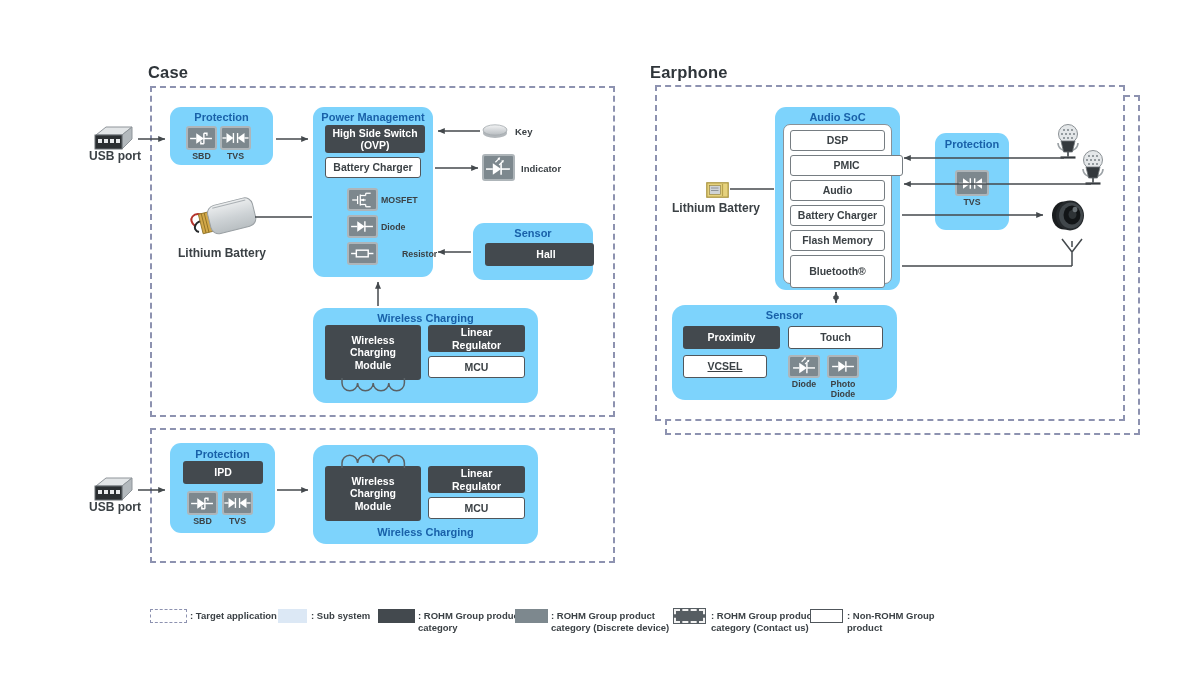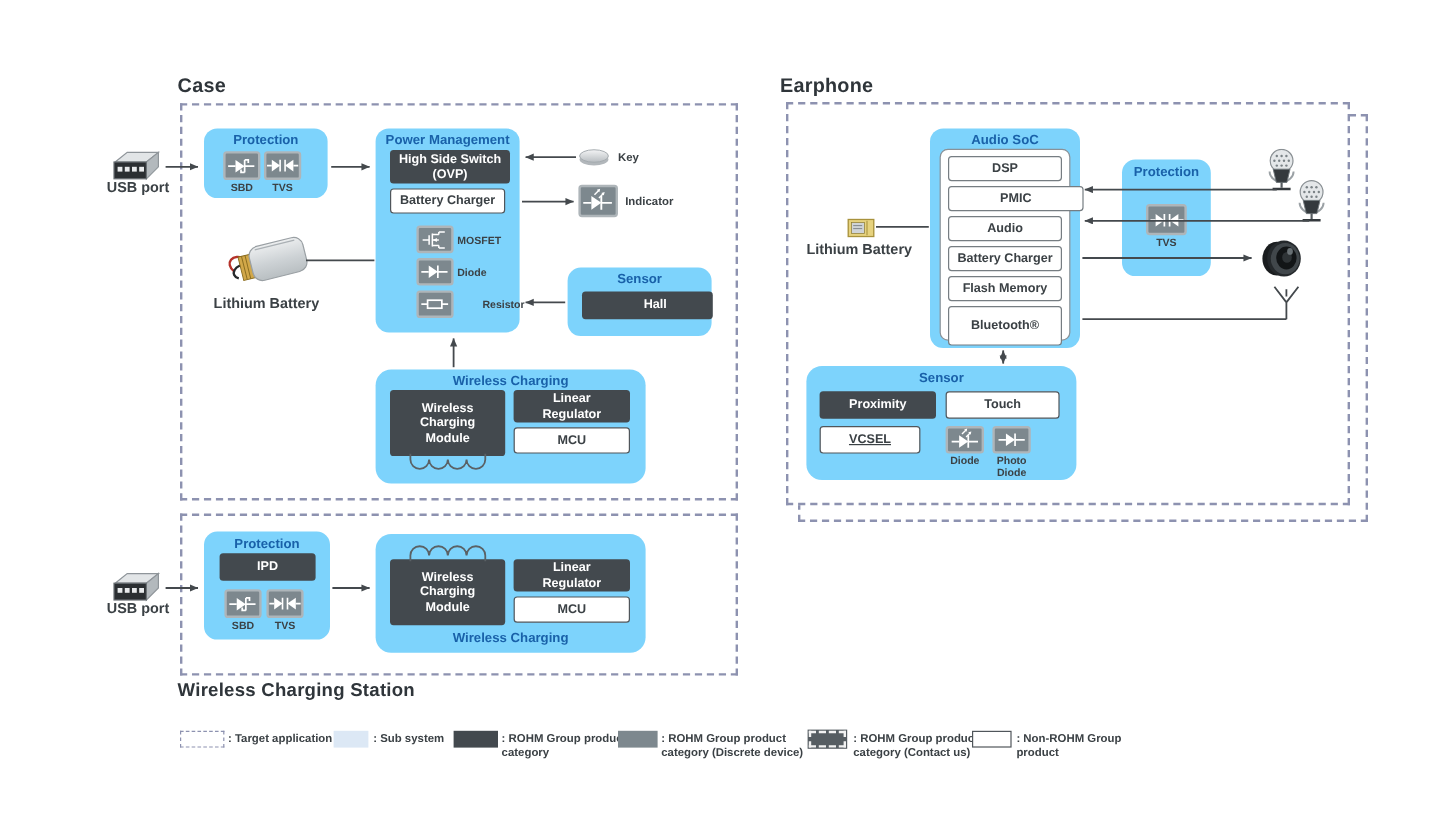--- a/index.html
+++ b/index.html
@@ -115,21 +115,20 @@
       <path d="M1064,158 H904" marker-end="url(#ah)"></path>
       <path d="M1091,184 H904" marker-end="url(#ah)"></path>
       <path d="M902,215 H1043" marker-end="url(#ah)"></path>
       <path d="M902,266 H1072"></path>
       <path d="M836,292 V303" marker-start="url(#ahs)" marker-end="url(#ah)"></path>
     </g>
   </svg>
 
   <div class="sec-title" style="left:148px;top:63px;">Case</div>
   <div class="sec-title" style="left:650px;top:63px;">Earphone</div>
-  <div class="sec-title" style="left:148px;top:567px;font-size:15.5px;">Wireless Charging Station</div>
 
   <div class="dash" style="left:150px;top:86px;width:461px;height:327px;"></div>
   <div class="dash" style="left:150px;top:428px;width:461px;height:131px;"></div>
   <div class="dash-back" style="left:665px;top:95px;width:471px;height:336px;"></div>
   <div class="dash" style="left:655px;top:85px;width:466px;height:332px;background:#fff;"></div>
 
   <svg class="icon" style="left:90px;top:125px;" width="48" height="26" viewBox="0 0 48 26">
     <polygon points="6,10 32,10 42,2 16,2" fill="#e2e5e7" stroke="#8f959a" stroke-width="1"></polygon>
     <polygon points="32,10 42,2 42,14 32,24" fill="#b3b9bd" stroke="#8f959a" stroke-width="1"></polygon>
     <rect x="5" y="10" width="27" height="14" fill="#2b2f32" stroke="#6b7175" stroke-width="1"></rect>

